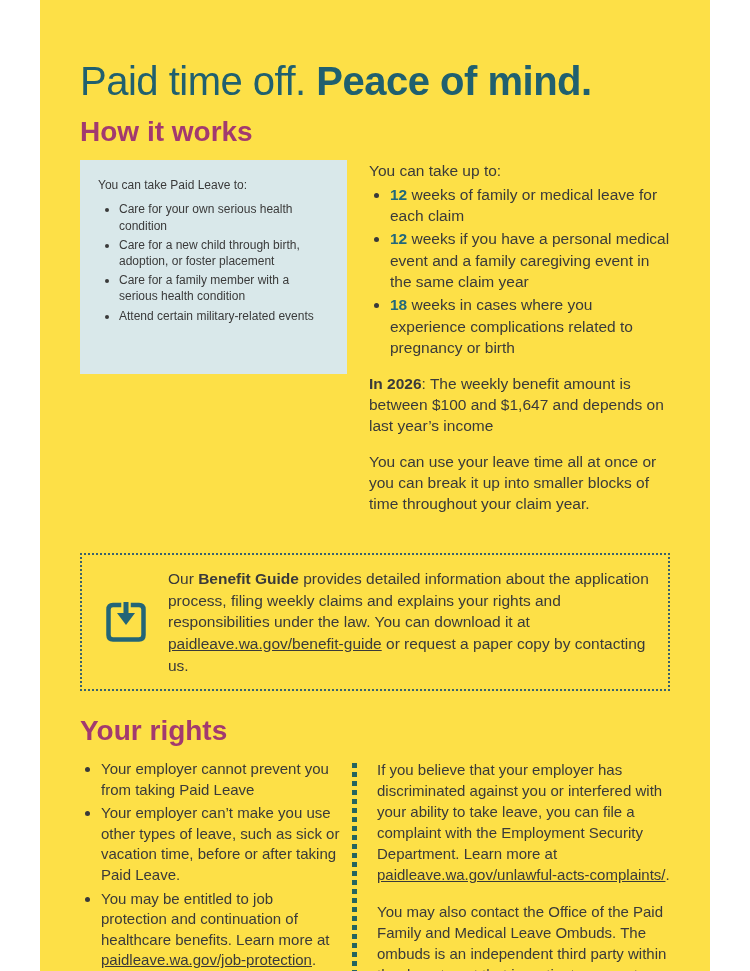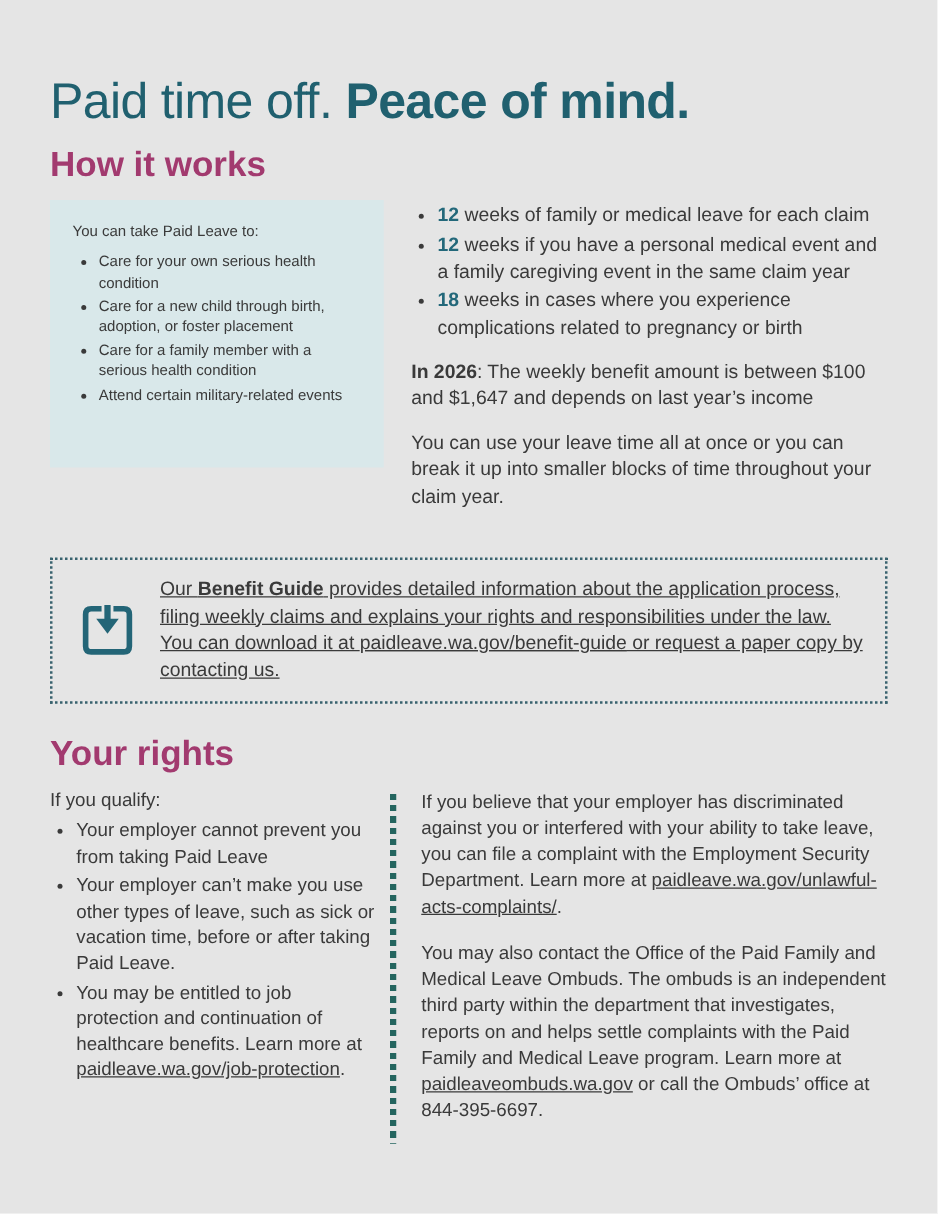--- a/index.html
+++ b/index.html
@@ -1,21 +1,21 @@
 <!DOCTYPE html>
 <html><head>
 <meta charset="utf-8">
 <style>
   * { margin:0; padding:0; box-sizing:border-box; }
   html,body { background:#ffffff; }
   .page {
     position:relative;
-    width:750px; height:971px;
+    width:670px; height:971px;
     margin:0 auto;
-    background:#e5e5e5;
+    background:#fde047;
     font-family:"Liberation Sans", sans-serif;
     color:#3a3a3a;
     display:flex; flex-direction:column;
     overflow:hidden;
   }
   .content { padding:60px 40px 0 40px; }
 
   h1.doc-title { color:#20606f; font-size:40px; font-weight:400; line-height:1.08; letter-spacing:-0.5px; margin-bottom:13px; }
   h1.doc-title .title-bold { font-weight:700; }
 
@@ -41,21 +41,21 @@
   .weeks-num { color:#23687a; font-weight:700; }
   .how-right p { margin-bottom:14px; }
   .bold { font-weight:700; }
 
   .doc-link { color:inherit; text-decoration:underline; cursor:pointer; }
 
   .benefit-box {
     margin-top:24px;
     border:2px dotted #38626e;
     padding:13px 16px;
-    display:flex; align-items:center; gap:18px;text-decoration:underline;
+    display:flex; align-items:center; gap:18px;
   }
   .benefit-box .icon-wrap { flex:0 0 48px; height:48px; margin-left:4px; }
   .benefit-box p { font-size:15.5px; line-height:1.4; }
 
   h2.rights-heading { margin-top:24px; }
 
   .rights-cols { display:flex; margin-top:6px; }
   .rights-left { flex:0 0 260px; font-size:15px; line-height:1.37; }
   .rights-left > p { margin-bottom:4px; }
   .rights-left ul { padding-left:21px; }
@@ -85,20 +85,21 @@
         <p>You can take Paid Leave to:</p>
         <ul>
           <li>Care for your own serious health condition</li>
           <li>Care for a new child through birth, adoption, or foster placement</li>
           <li>Care for a family member with a serious health condition</li>
           <li>Attend certain military-related events</li>
         </ul>
       </div>
 
       <div class="how-right">
+        <p style="margin-bottom:2px;">You can take up to:</p>
         <ul>
           <li><span class="weeks-num">12</span><span> weeks of family or medical leave for each claim</span></li>
           <li><span class="weeks-num">12</span><span> weeks if you have a personal medical event and a family caregiving event in the same claim year</span></li>
           <li><span class="weeks-num">18</span><span> weeks in cases where you experience complications related to pregnancy or birth</span></li>
         </ul>
         <p><span class="bold">In 2026</span><span>: The weekly benefit amount is between $100 and $1,647 and depends on last year’s income</span></p>
         <p>You can use your leave time all at once or you can break it up into smaller blocks of time throughout your claim year.</p>
       </div>
     </div>
 
@@ -110,21 +111,20 @@
           <path d="M15 15 H33 L24 27 Z" fill="#236577"></path>
         </svg>
       </div>
       <p><span>Our </span><span class="bold">Benefit Guide</span><span> provides detailed information about the application process, filing weekly claims and explains your rights and responsibilities under the law. You can download it at </span><a class="doc-link">paidleave.wa.gov/benefit-guide</a><span> or request a paper copy by contacting us.</span></p>
     </div>
 
     <h2 class="section-heading rights-heading">Your rights</h2>
 
     <div class="rights-cols">
       <div class="rights-left">
-        <p>If you qualify:</p>
         <ul>
           <li>Your employer cannot prevent you from taking Paid Leave</li>
           <li>Your employer can’t make you use other types of leave, such as sick or vacation time, before or after taking Paid Leave.</li>
           <li><span>You may be entitled to job protection and continuation of healthcare benefits. Learn more at </span><a class="doc-link">paidleave.wa.gov/job-protection</a><span>.</span></li>
         </ul>
       </div>
 
       <div class="dotted-divider"></div>
 
       <div class="rights-right">

